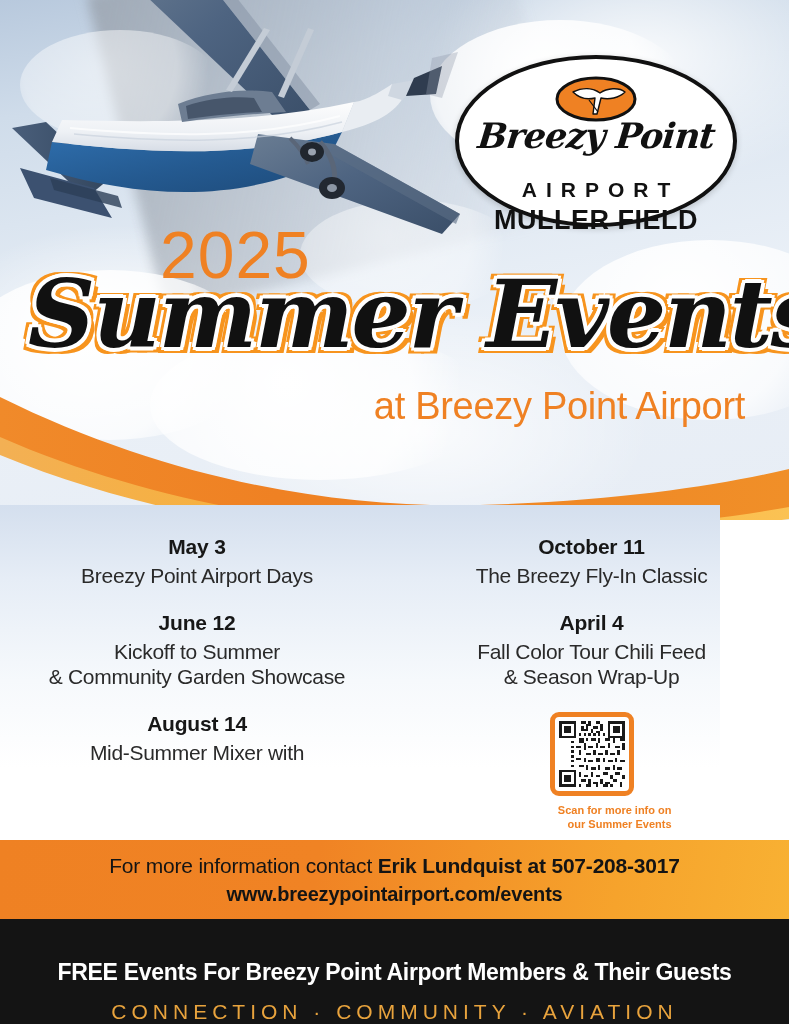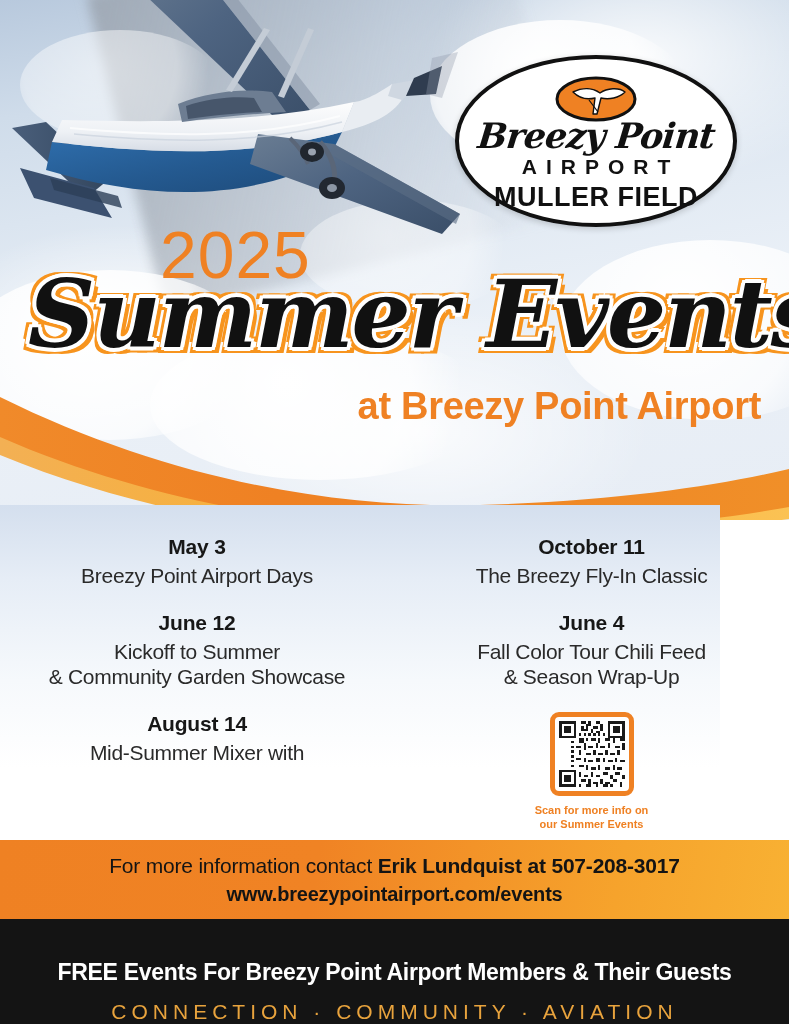--- a/index.html
+++ b/index.html
@@ -61,21 +61,21 @@
   .logo-badge { width:86px; height:48px; position:relative; margin-bottom:-4px; }
   .logo-script {
     font-family:"DejaVu Serif", serif;
     font-style:italic; font-weight:700;
     font-size:35px; color:#111; letter-spacing:-1px;
     line-height:1; margin-top:-2px;
     transform:skewX(-6deg);
   }
   .logo-airport {
     font-size:21px; font-weight:700; letter-spacing:9px; color:#111;
-    margin-top:2px; padding-left:9px;
+    margin-top:25px; padding-left:9px;
   }
   .logo-field {
     font-size:27px; font-weight:700; letter-spacing:.5px; color:#111;
     margin-top:3px;
   }
 
   
   .year {
     position:absolute; left:160px; top:222px;
     font-size:66px; color:#ef8123; font-weight:400; letter-spacing:1px;
@@ -93,23 +93,22 @@
       -3px -3px 0 #ffffff,  3px -3px 0 #ffffff,
       -3px  3px 0 #ffffff,  3px  3px 0 #ffffff,
        0px -4px 0 #ffffff,  0px  4px 0 #ffffff,
       -4px  0px 0 #ffffff,  4px  0px 0 #ffffff,
       -6px -5px 0 #f7941e,  7px  6px 0 #f7941e,
        6px -5px 0 #f7941e, -6px  6px 0 #f7941e;
   }
   .subhead {
     position:absolute; left:0; top:385px; width:745px;
     text-align:right;
-    font-size:38px; font-weight:700; color:#ef8123;
+    font-size:38px; font-weight:400; color:#ef8123;
     letter-spacing:-.3px;
-    margin-left:16px;
   }
 
   
   .wave { position:absolute; left:0; top:393px; width:789px; height:145px; }
 
   
   .body {
     position:absolute; left:0; top:505px; width:720px; height:337px;
     background:linear-gradient(180deg,#d4dfee 0%, #e6edf6 22%, #f6f9fc 52%, #ffffff 78%, #ffffff 100%);
   }
@@ -131,21 +130,21 @@
     margin:16px auto 0; width:84px;
     display:flex; flex-direction:column; align-items:center;
   }
   .qr-box {
     width:84px; height:84px;
     border:5px solid #ef8123; border-radius:9px;
     background:#ffffff;
     display:flex; align-items:center; justify-content:center;
   }
   .qr-caption {
-    margin-top:7px; text-align:center; width:160px;
+    margin-top:7px; text-align:right; width:160px;
     font-size:11px; font-weight:700; color:#ef8123; line-height:1.3;
   }
 
   
   .contact {
     position:absolute; left:0; top:840px; width:789px; height:79px;
     background:linear-gradient(100deg,#ef8123 0%,#f08324 40%,#f6a32c 78%,#f8b133 100%);
     display:flex; flex-direction:column; align-items:center; justify-content:center;
   }
   .contact-line1 { font-size:21px; color:#141414; font-weight:400; letter-spacing:-.2px; }
@@ -294,21 +293,21 @@
           <div class="ev-line">Mid-Summer Mixer with</div>
         </div>
       </div>
 
       <div class="col right">
         <div class="ev">
           <div class="ev-date">October 11</div>
           <div class="ev-line">The Breezy Fly-In Classic</div>
         </div>
         <div class="ev">
-          <div class="ev-date">June 4</div>
+          <div class="ev-date">April 4</div>
           <div class="ev-line">Fall Color Tour Chili Feed</div>
           <div class="ev-line">&amp; Season Wrap-Up</div>
         </div>
 
         <div class="qr-wrap">
           <div class="qr-box">
             <svg viewBox="0 0 29 29" width="70" height="70" shape-rendering="crispEdges">
               <rect width="29" height="29" fill="#ffffff"></rect>
               <g fill="#1a1a1a">
 

